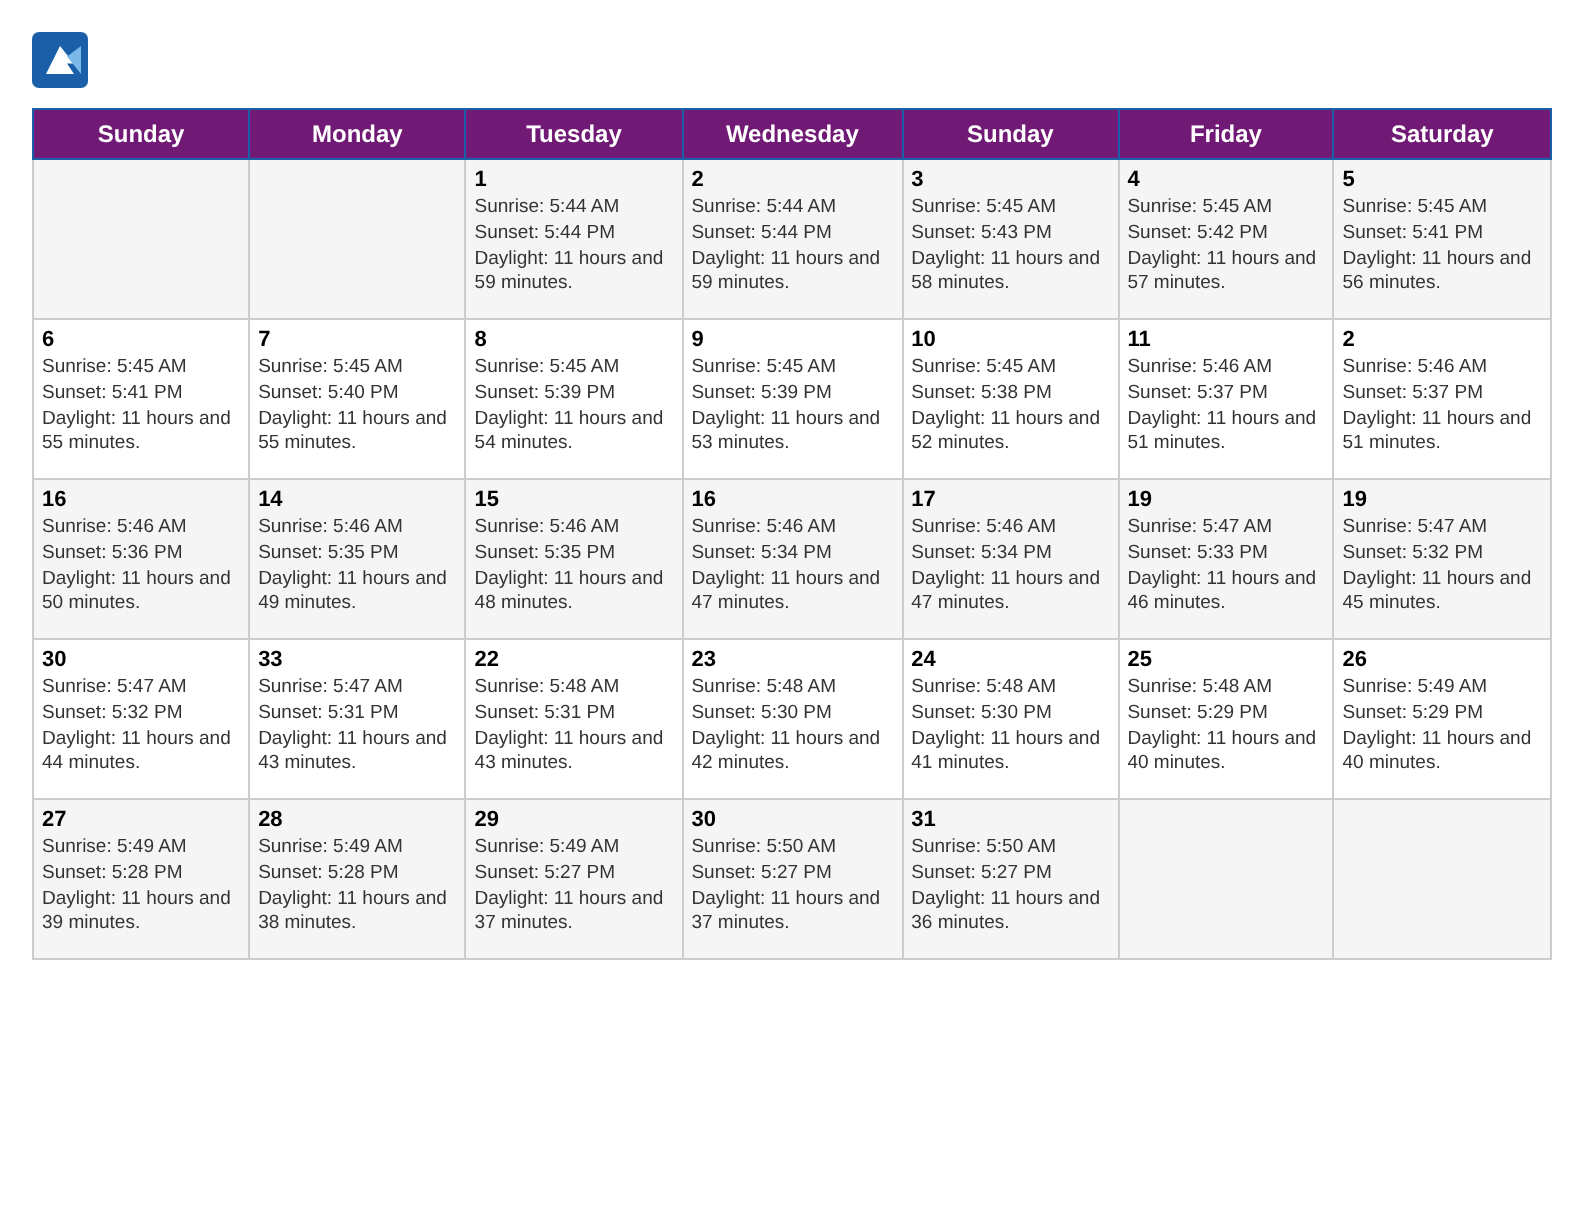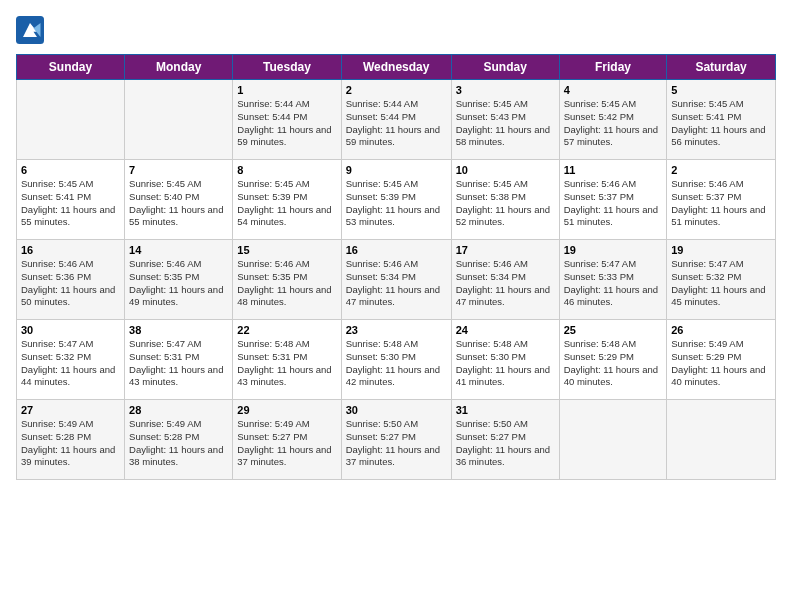--- a/index.html
+++ b/index.html
@@ -212,21 +212,21 @@
             <span class="day-num">19</span>
             <div class="day-info">Sunrise: 5:47 AM<br>Sunset: 5:32 PM<br>Daylight: 11 hours and 45 minutes.</div>
           </td>
         </tr>
         <tr>
           <td>
             <span class="day-num">30</span>
             <div class="day-info">Sunrise: 5:47 AM<br>Sunset: 5:32 PM<br>Daylight: 11 hours and 44 minutes.</div>
           </td>
           <td>
-            <span class="day-num">38</span>
+            <span class="day-num">33</span>
             <div class="day-info">Sunrise: 5:47 AM<br>Sunset: 5:31 PM<br>Daylight: 11 hours and 43 minutes.</div>
           </td>
           <td>
             <span class="day-num">22</span>
             <div class="day-info">Sunrise: 5:48 AM<br>Sunset: 5:31 PM<br>Daylight: 11 hours and 43 minutes.</div>
           </td>
           <td>
             <span class="day-num">23</span>
             <div class="day-info">Sunrise: 5:48 AM<br>Sunset: 5:30 PM<br>Daylight: 11 hours and 42 minutes.</div>
           </td>

